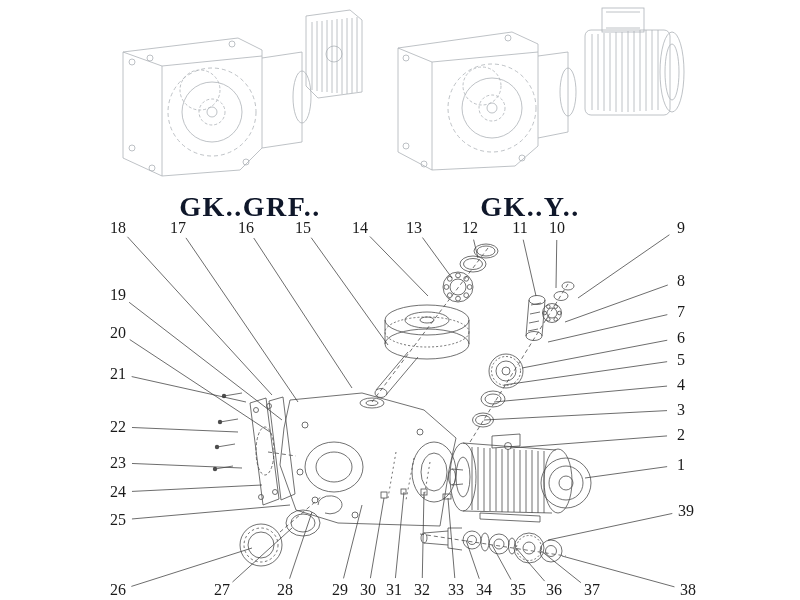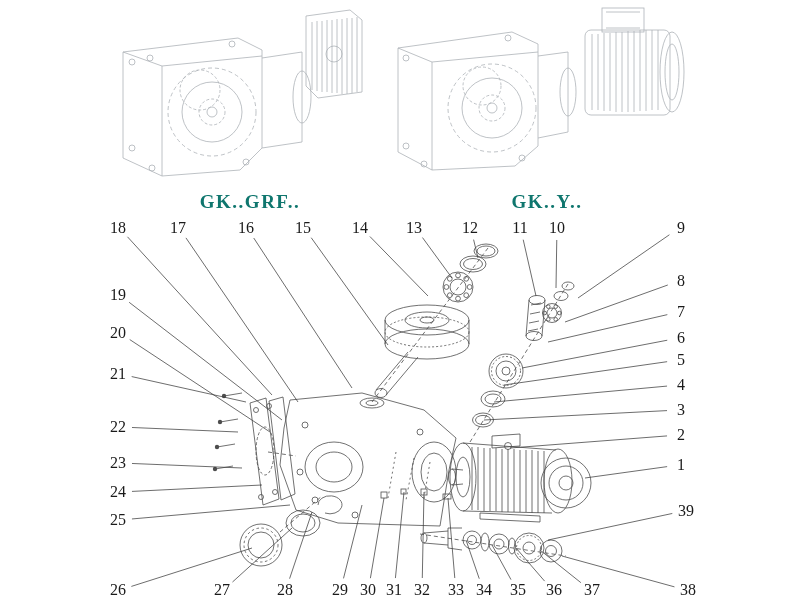--- a/index.html
+++ b/index.html
@@ -4,21 +4,21 @@
 <style>
   html,body{margin:0;padding:0}
   body{
     width:800px;height:600px;position:relative;overflow:hidden;
     background:#ffffff;
     font-family:"Liberation Serif", serif;
   }
   svg.layer{position:absolute;top:0;left:0}
   .model-label{
     position:absolute;transform:translateX(-50%);
-    font-weight:bold;font-size:19px;letter-spacing:1.5px;color:#0f766e;
+    font-weight:bold;font-size:28px;letter-spacing:1.5px;color:#0f172a;
     white-space:nowrap;
   }
   .callout-num{
     font-family:"Liberation Serif", serif;
     font-size:16px;fill:#1a1a1a;text-anchor:middle;
   }
   .leader{stroke:#3c3c3c;stroke-width:0.75}
   .art-light{stroke:#adb2b8;stroke-width:0.8;fill:none}
   .art-dark{stroke:#4d4d4d;stroke-width:0.8;fill:none}
   .art-fill{fill:#4d4d4d;stroke:none}
@@ -277,13 +277,13 @@
     <text x="484" y="595" class="callout-num">34</text>
     <line x1="510.9961136297552" y1="579.6096191210654" x2="492" y2="545" class="leader"></line>
     <text x="518" y="595" class="callout-num">35</text>
     <line x1="544.6072134644322" y1="581.1015706505148" x2="516" y2="548" class="leader"></line>
     <text x="554" y="595" class="callout-num">36</text>
     <line x1="580.9032641525356" y1="582.6834708698037" x2="540" y2="550" class="leader"></line>
     <text x="592" y="595" class="callout-num">37</text>
   </svg>
 
 <div class="model-label" style="left:250px;top:191px;">GK..GRF..</div>
-<div class="model-label" style="left:547px;top:191px;">GK..Y..</div>
+<div class="model-label" style="left:530px;top:191px;">GK..Y..</div>
 
 </body></html>

